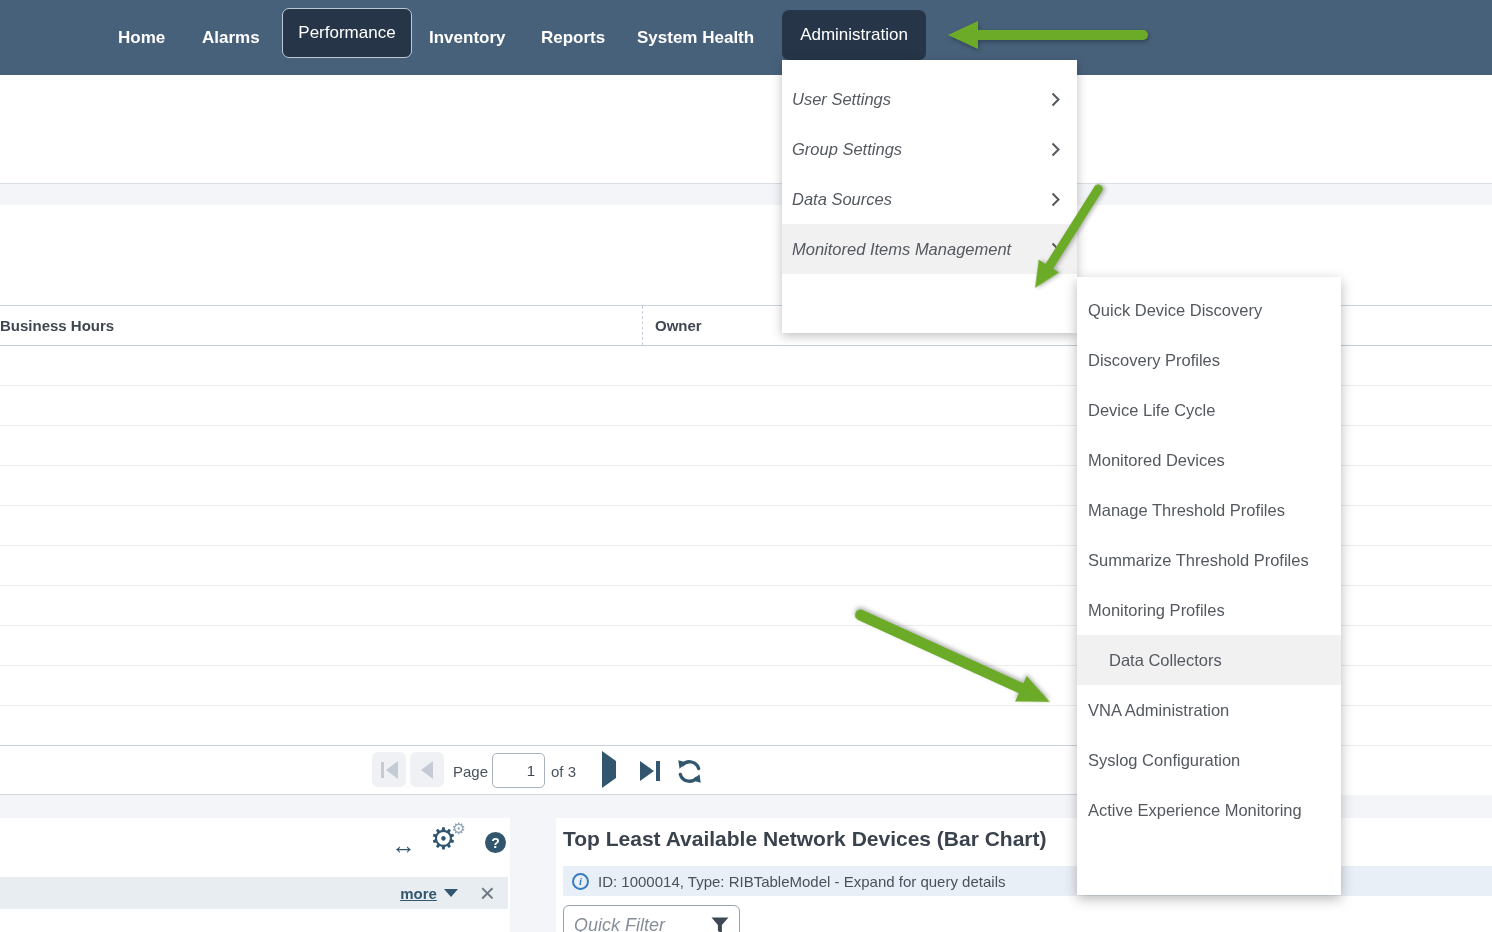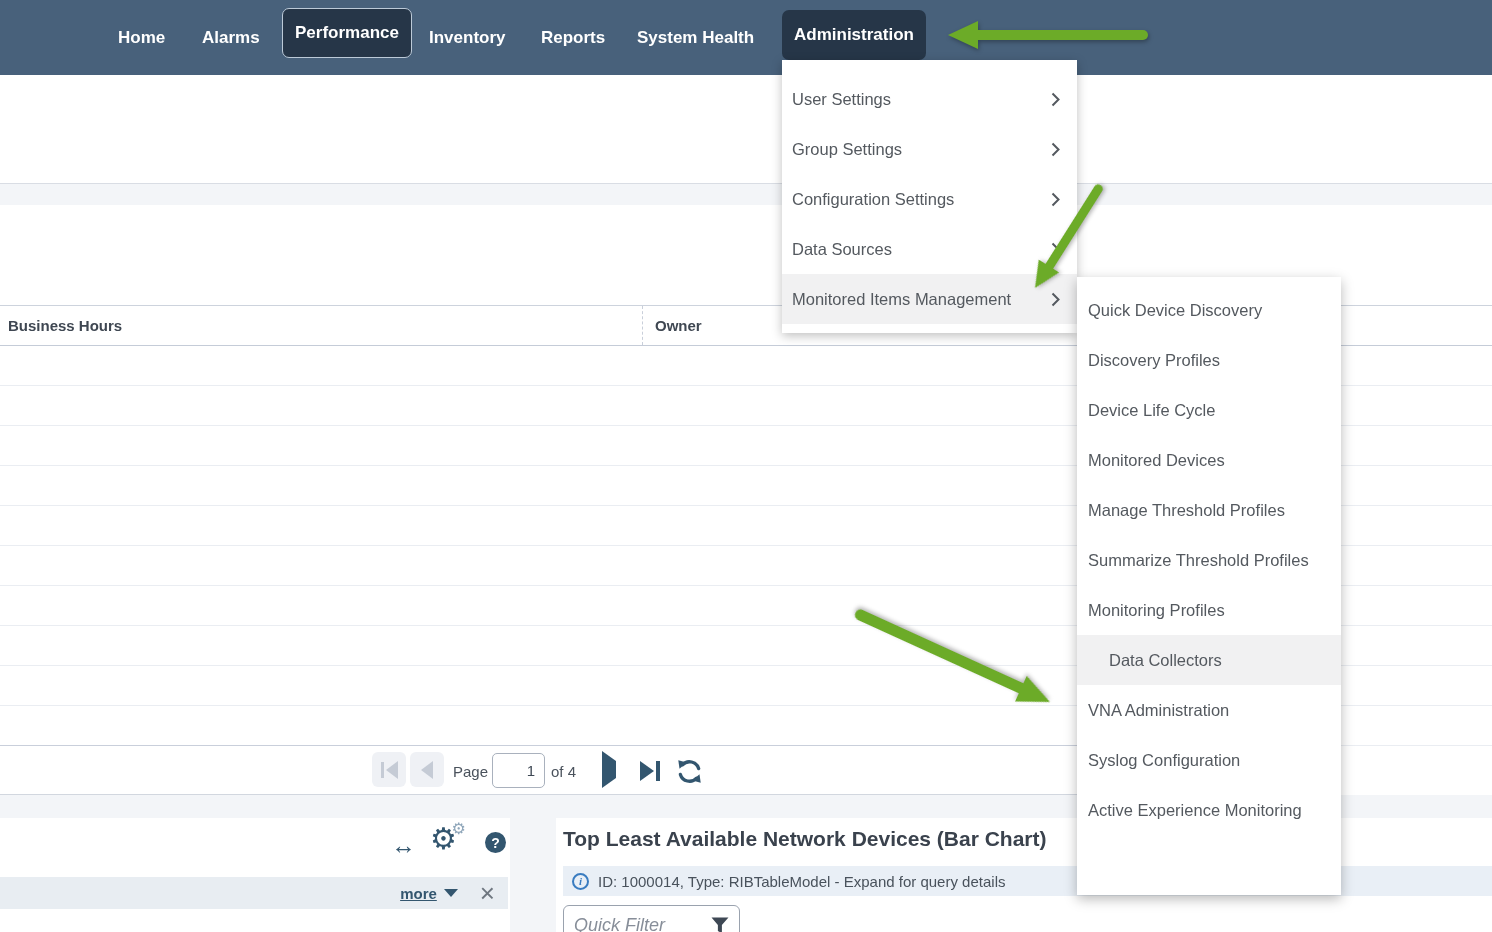--- a/index.html
+++ b/index.html
@@ -7,30 +7,30 @@
   body {
     position:relative; overflow:hidden; background:#fff;
     font-family:"Liberation Sans", sans-serif; color:#54595F;
   }
 
   
   .topnav { position:absolute; left:0; top:0; width:1492px; height:75px; background:#48617B; z-index:5; }
   .nav-item { position:absolute; top:0; height:75px; display:flex; align-items:center;
               color:#fff; font-weight:700; font-size:17px; cursor:default; }
   .nav-btn { position:absolute; display:flex; align-items:center; justify-content:center;
-             color:#fff; font-weight:700; font-size:17px; background:#263648; border-radius:7px; }
+             color:#fff; font-weight:400; font-size:17px; background:#263648; border-radius:7px; }
   .nav-btn.bordered { border:1px solid #BCCAD8; }
 
   
   .band { position:absolute; left:0; top:183px; width:1492px; height:22px;
           background:#F3F5F8; border-top:1px solid #D9DDE4; }
   .thead { position:absolute; left:0; top:305px; width:1492px; height:41px; background:#fff;
            border-top:1px solid #CDD3DD; border-bottom:1px solid #C5CCD8;
            display:flex; align-items:center; font-weight:700; font-size:15px; color:#3F4752; }
-  .th-cell1 { width:642px; padding-left:8px; }
+  .th-cell1 { width:642px; padding-left:0; }
   .th-div { width:0; height:100%; border-left:1px dashed #C9CFDA; }
   .th-cell2 { padding-left:12px; }
   .rows { position:absolute; left:0; top:346px; width:1492px; }
   .trow { height:40px; border-bottom:1px solid #EAEDF2; }
 
   
   .pagebar { position:absolute; left:0; top:745px; width:1309px; height:50px; background:#fff;
              border-top:1px solid #C9CFDB; border-bottom:1px solid #D2D7DF; }
   .pg-btn { position:absolute; top:6px; width:34px; height:35px; background:#EFF1F5;
             border-radius:6px; display:flex; align-items:center; justify-content:center; gap:2px; }
@@ -75,21 +75,21 @@
              border:1px solid #9AA2AE; border-radius:6px; background:#fff;
              display:flex; align-items:center; padding:0 10px; }
   .qfilter input { flex:1; border:none; outline:none; font-size:18px; font-style:italic;
                    color:#878E99; font-family:"Liberation Sans", sans-serif; background:transparent; min-width:0; }
   .qfilter input::placeholder { color:#878E99; font-style:italic; opacity:1; }
 
   
   .dropdown { position:absolute; left:782px; top:60px; width:295px; height:273px; background:#fff;
               box-shadow:0 3px 10px rgba(0,0,0,.25); padding-top:14px; z-index:10; }
   .dd-item { height:50px; display:flex; align-items:center; justify-content:space-between;
-             padding:0 17px 0 10px; font-size:16.5px; color:#54595F; cursor:default; }
+             padding:0 17px 0 10px; font-size:16.5px; color:#54595F; cursor:default;font-style:italic; }
   .dd-item.hl { background:#F1F1F2; }
   .chev { flex:0 0 auto; }
   .submenu { position:absolute; left:1077px; top:277px; width:264px; height:618px; background:#fff;
              box-shadow:0 4px 12px rgba(0,0,0,.28); padding-top:8px; z-index:11; }
   .sm-item { height:50px; display:flex; align-items:center; padding-left:11px;
              font-size:16.5px; color:#54595F; cursor:default; }
   .sm-item.hl { background:#F1F1F2;padding-left:32px; }
 
   
   .g-arrow { position:absolute; transform-origin:left center; z-index:20;
@@ -133,21 +133,21 @@
 <div class="pagebar">
   <div class="pg-btn" style="left:372px;">
     <span class="vbar-dis"></span>
     <span class="tri-l"></span>
   </div>
   <div class="pg-btn" style="left:410px;">
     <span class="tri-l"></span>
   </div>
   <div class="pg-text" style="left:453px;">Page</div>
   <input class="pg-input" value="1" style="">
-  <div class="pg-text" style="left:551px;">of 4</div>
+  <div class="pg-text" style="left:551px;">of 3</div>
   <div class="pg-next">
     <span class="tri-r"></span>
   </div>
   <div class="pg-last">
     <span class="tri-r"></span>
     <span class="vbar-en"></span>
   </div>
   <div class="pg-refresh">
     <svg width="27" height="27" viewBox="0 0 26 26">
       <path d="M21.8 10.2 A9.2 9.2 0 0 0 6.2 6.6" fill="none" stroke="#33566F" stroke-width="3.2" stroke-linecap="round"></path>
@@ -197,26 +197,20 @@
 
 <div class="dropdown">
   <div class="dd-item">
     <span>User Settings</span>
     <svg class="chev" width="9" height="15" viewBox="0 0 9 15">
         <polyline points="1.5,1.5 7.5,7.5 1.5,13.5" fill="none" stroke="#54595F" stroke-width="2"></polyline>
       </svg>
   </div>
   <div class="dd-item">
     <span>Group Settings</span>
-    <svg class="chev" width="9" height="15" viewBox="0 0 9 15">
-        <polyline points="1.5,1.5 7.5,7.5 1.5,13.5" fill="none" stroke="#54595F" stroke-width="2"></polyline>
-      </svg>
-  </div>
-  <div class="dd-item">
-    <span>Configuration Settings</span>
     <svg class="chev" width="9" height="15" viewBox="0 0 9 15">
         <polyline points="1.5,1.5 7.5,7.5 1.5,13.5" fill="none" stroke="#54595F" stroke-width="2"></polyline>
       </svg>
   </div>
   <div class="dd-item">
     <span>Data Sources</span>
     <svg class="chev" width="9" height="15" viewBox="0 0 9 15">
         <polyline points="1.5,1.5 7.5,7.5 1.5,13.5" fill="none" stroke="#54595F" stroke-width="2"></polyline>
       </svg>
   </div>

